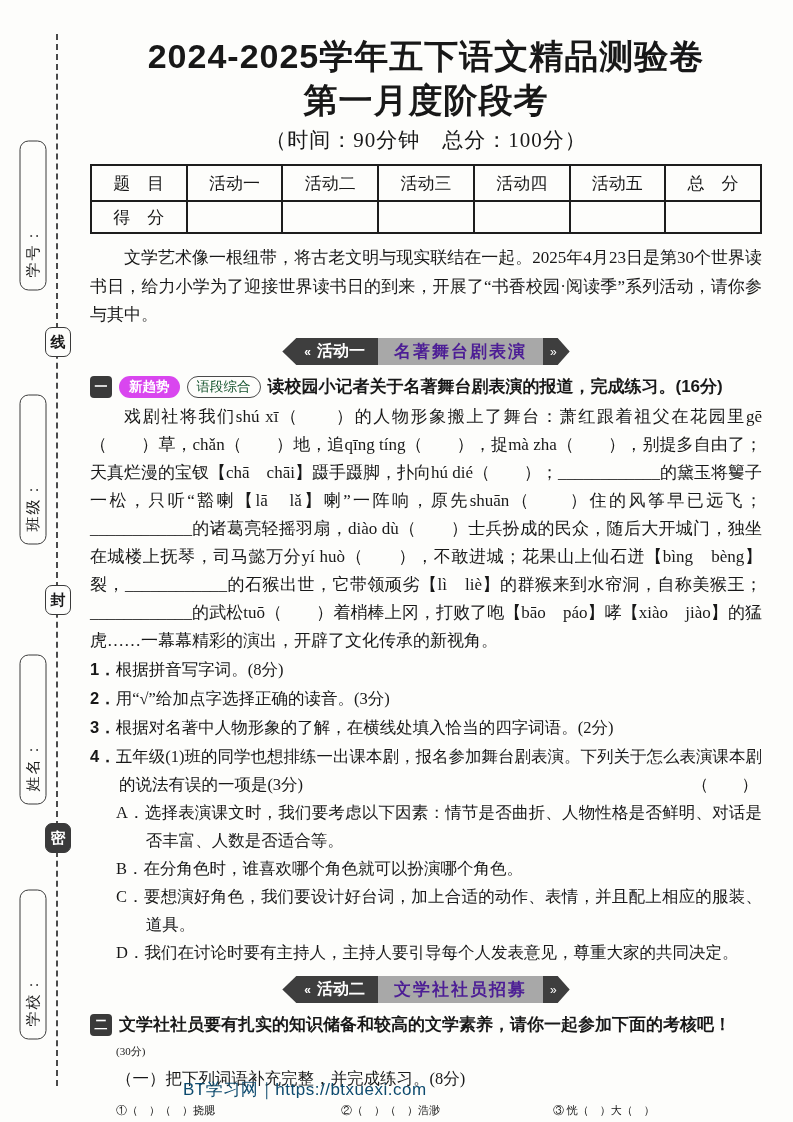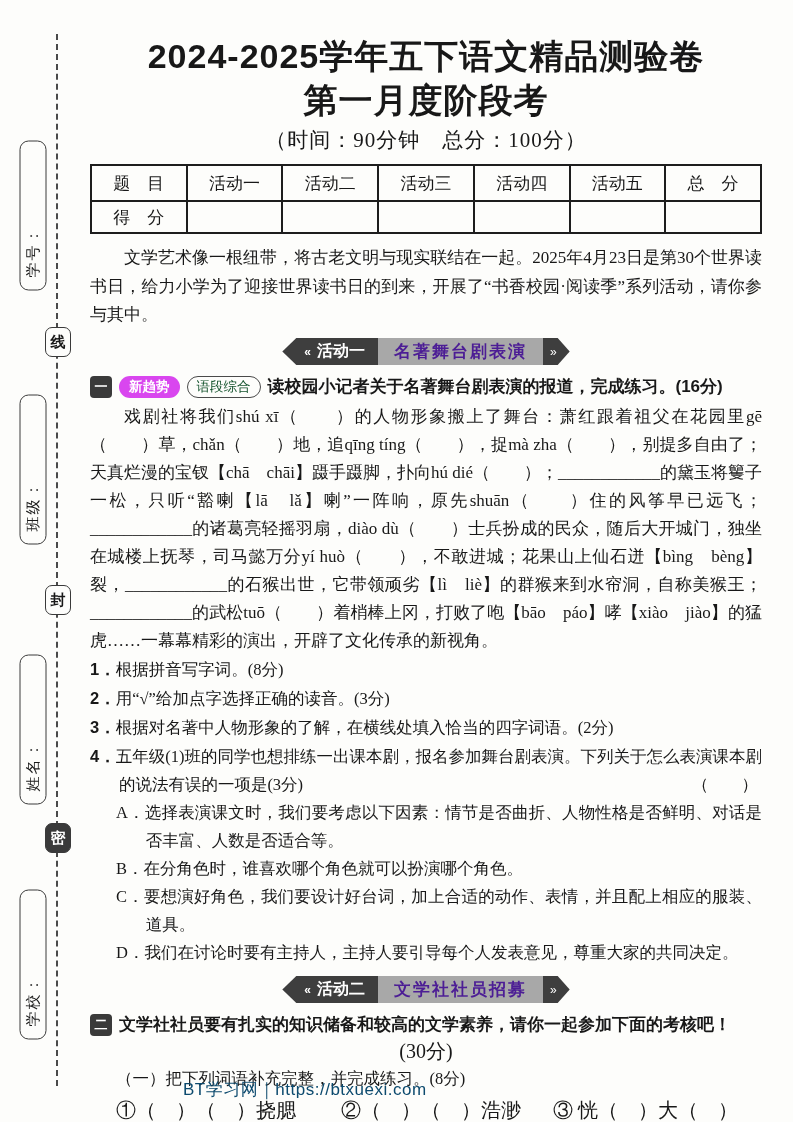--- a/index.html
+++ b/index.html
@@ -56,24 +56,24 @@
                  color:#14532d;font-family:"Liberation Sans","DejaVu Sans",sans-serif;white-space:nowrap;}
   .qtext{font-weight:bold;font-size:17px;font-family:"Liberation Sans","DejaVu Sans",sans-serif;}
 
   .passage{margin-top:5px;font-size:17px;line-height:28px;text-indent:2em;text-align:justify;}
   .subq{font-size:16.5px;line-height:28px;padding-left:1.75em;text-indent:-1.75em;
         text-align:justify;}
   .subq .no{font-weight:bold;font-family:"Liberation Sans","DejaVu Sans",sans-serif;}
   .ansblank{text-align:right;margin-top:-28px;line-height:28px;font-size:16.5px;padding-right:4px;}
   .opt{margin-left:26px;font-size:16.5px;line-height:28px;padding-left:1.8em;text-indent:-1.8em;
        text-align:justify;}
-  .scoreline{font-size:20px;line-height:28px;margin-top:1px;text-align:center;}
+  .scoreline{margin-left:26px;font-size:11px;line-height:28px;margin-top:1px;}
   .parttitle{margin-left:26px;font-size:16.5px;line-height:28px;}
   .word-grid{display:grid;grid-template-columns:225px 212px 1fr;row-gap:9px;margin:4px 0 0 26px;
-             font-size:20px;line-height:26px;}
+             font-size:11px;line-height:26px;}
 
   .watermark{position:absolute;left:183px;top:1078px;font-size:17px;color:#0c4a6e;
              font-family:"Liberation Sans","DejaVu Sans",sans-serif;letter-spacing:.5px;}
 </style>
 </head>
 <body>
 
 <div class="page">
 
   <div class="seal-dash"></div>

